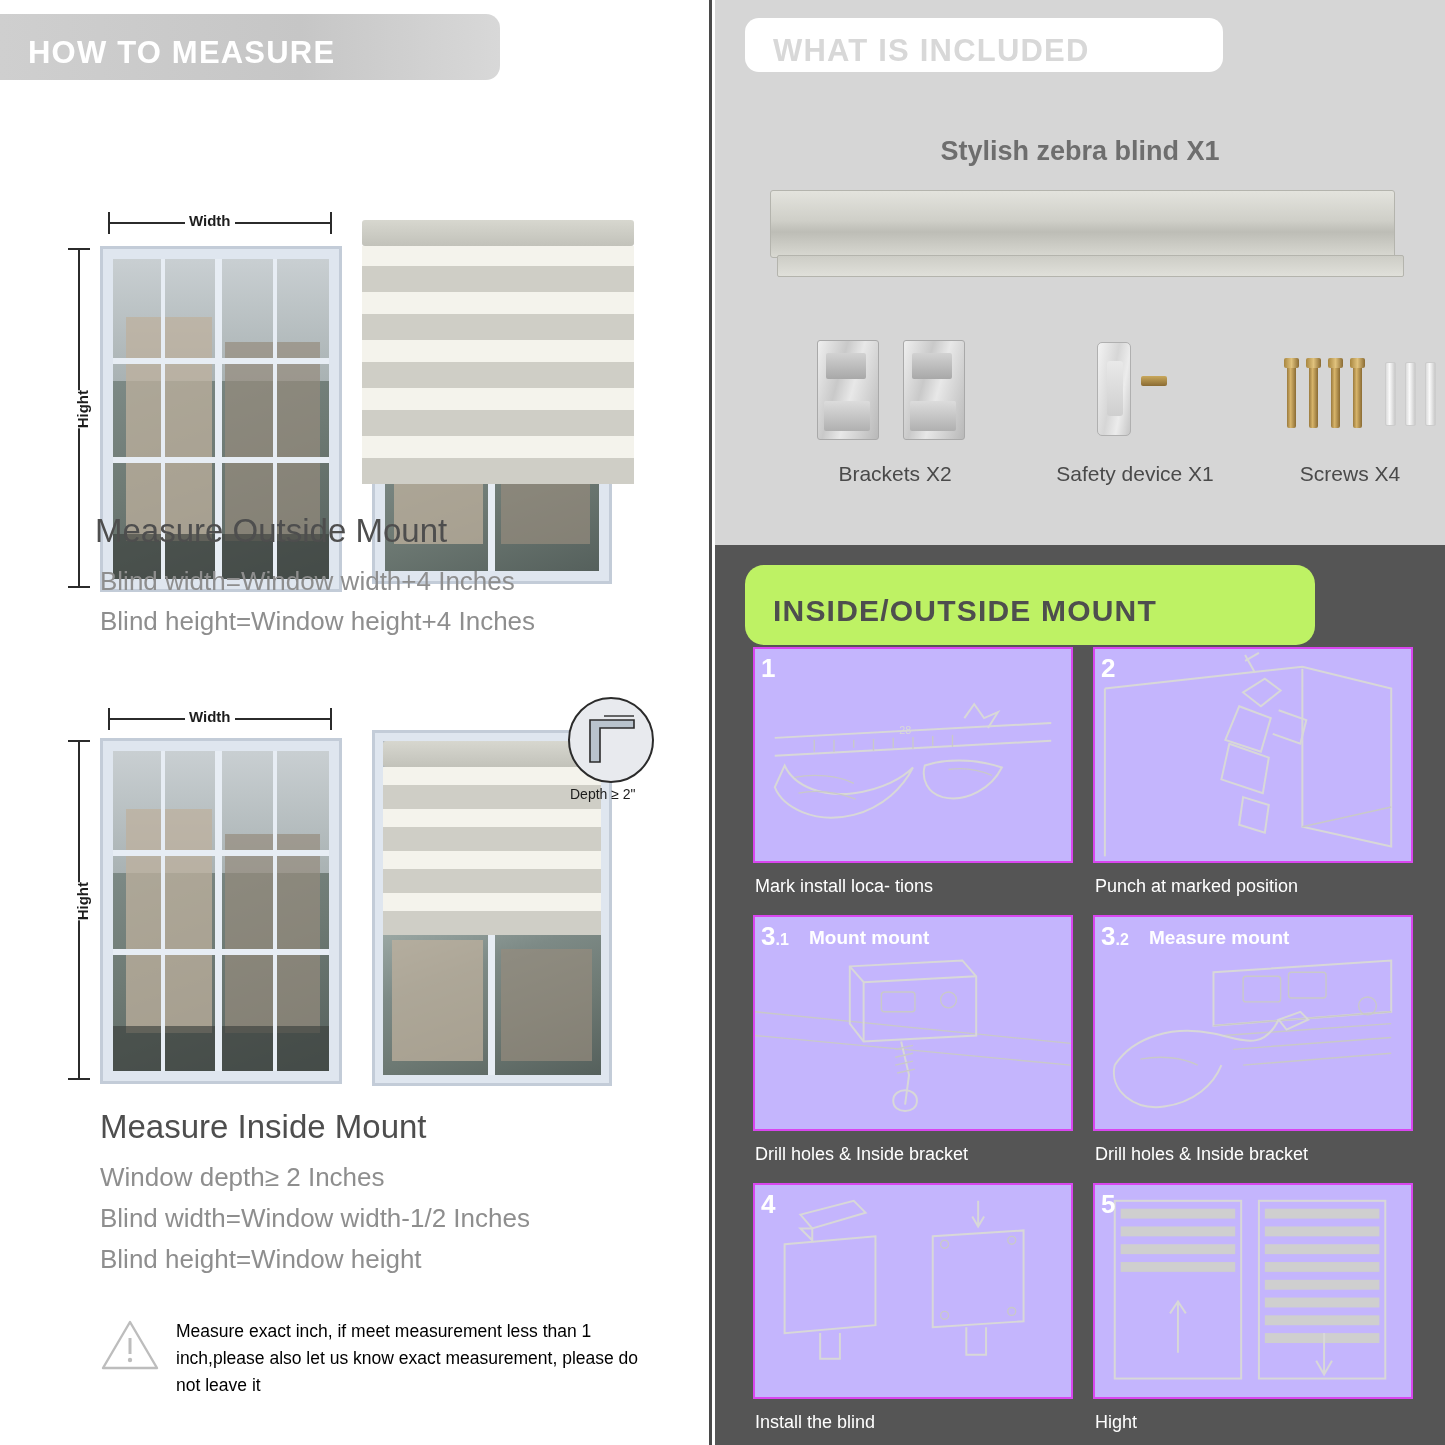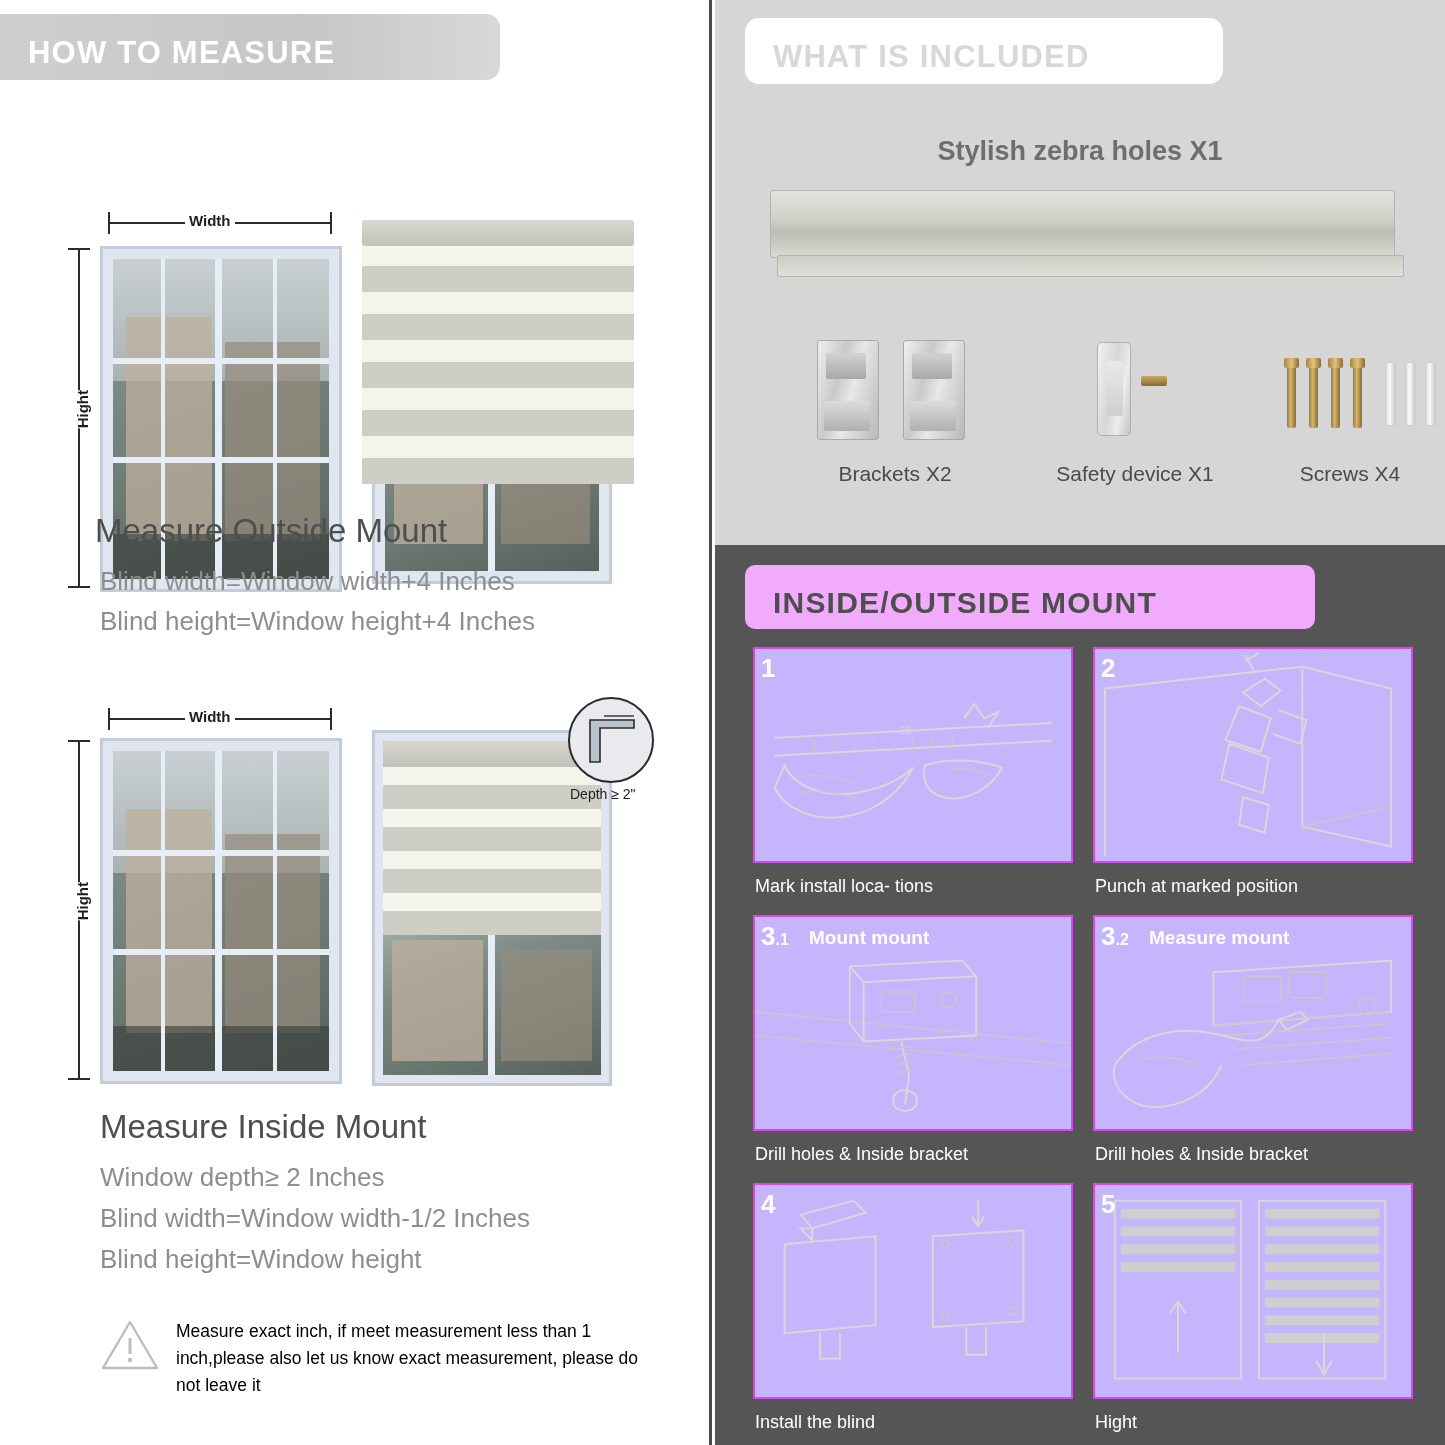--- a/index.html
+++ b/index.html
@@ -70,21 +70,21 @@
   .note-box { position:absolute; left:100px; top:1318px; width:560px; display:flex; gap:16px; }
   .warn-tri { width:60px; height:54px; position:relative; flex:0 0 60px; }
   .note-text { font-size:17.5px; line-height:1.55; color:#000000; }
 
   
   .right-top {
     position:absolute; left:715px; top:0; width:730px; height:545px;
     background:#d6d6d6;
   }
   .hdr-banner.rt {
-    left:30px; top:18px; width:478px; height:66px; background:#ffffff;
+    left:30px; top:18px; width:478px; height:54px; background:#ffffff;
     border-radius:14px; justify-content:flex-start;
   }
   .hdr-banner.rt .htxt { color:#d8d8d8; }
   .incl-title {
     position:absolute; left:0; right:0; top:136px; text-align:center;
     font-size:27px; font-weight:bold; color:#6e6e6e;
   }
   .headrail {
     position:absolute; left:55px; top:190px; width:625px; height:68px;
     background:linear-gradient(180deg,#e3e3dd 0%,#cfcfc8 45%,#bdbdb6 62%,#d9d9d2 100%);
@@ -136,21 +136,21 @@
     position:absolute; width:26px; height:10px;
     background:linear-gradient(180deg,#c9a85c,#8a6b33); border-radius:2px;
   }
 
   
   .right-bot {
     position:absolute; left:715px; top:545px; width:730px; height:900px;
     background:#555555;
   }
   .hdr-banner.rb {
-    left:30px; top:20px; width:570px; height:64px; background:#f0abfc; border-radius:10px;
+    left:30px; top:20px; width:570px; height:80px; background:#bef264; border-radius:19px;
   }
   .hdr-banner.rb .htxt { color:#4e4e4e; font-size:30px; }
   .steps { position:absolute; left:38px; top:102px; width:660px; }
   .step { position:absolute; }
   .step-box {
     position:absolute; left:0; top:0; right:0; bottom:34px;
     border:2px solid #d946ef; background:#c4b5fd;
   }
   .step-num {
     position:absolute; left:8px; top:6px; font-size:26px; color:#ffffff; font-weight:bold;
@@ -307,21 +307,21 @@
       </div>
       <div class="note-text">Measure exact inch, if meet measurement less than 1 inch,please also let us know exact measurement, please do not leave it</div>
     </div>
   </div>
 
   <div class="right-top">
     <div class="hdr-banner rt">
       <span class="htxt">WHAT IS INCLUDED</span>
     </div>
 
-    <div class="incl-title">Stylish zebra holes X1</div>
+    <div class="incl-title">Stylish zebra blind X1</div>
 
     <div class="headrail"></div>
 
     <div class="parts-row">
 
       <div class="part" style="left:20px;top:0;width:240px;height:190px;">
         <div class="bracket" style="left:42px;top:10px;"></div>
         <div class="bracket" style="left:128px;top:10px;"></div>
         <div class="part-label">Brackets X2</div>
       </div>

